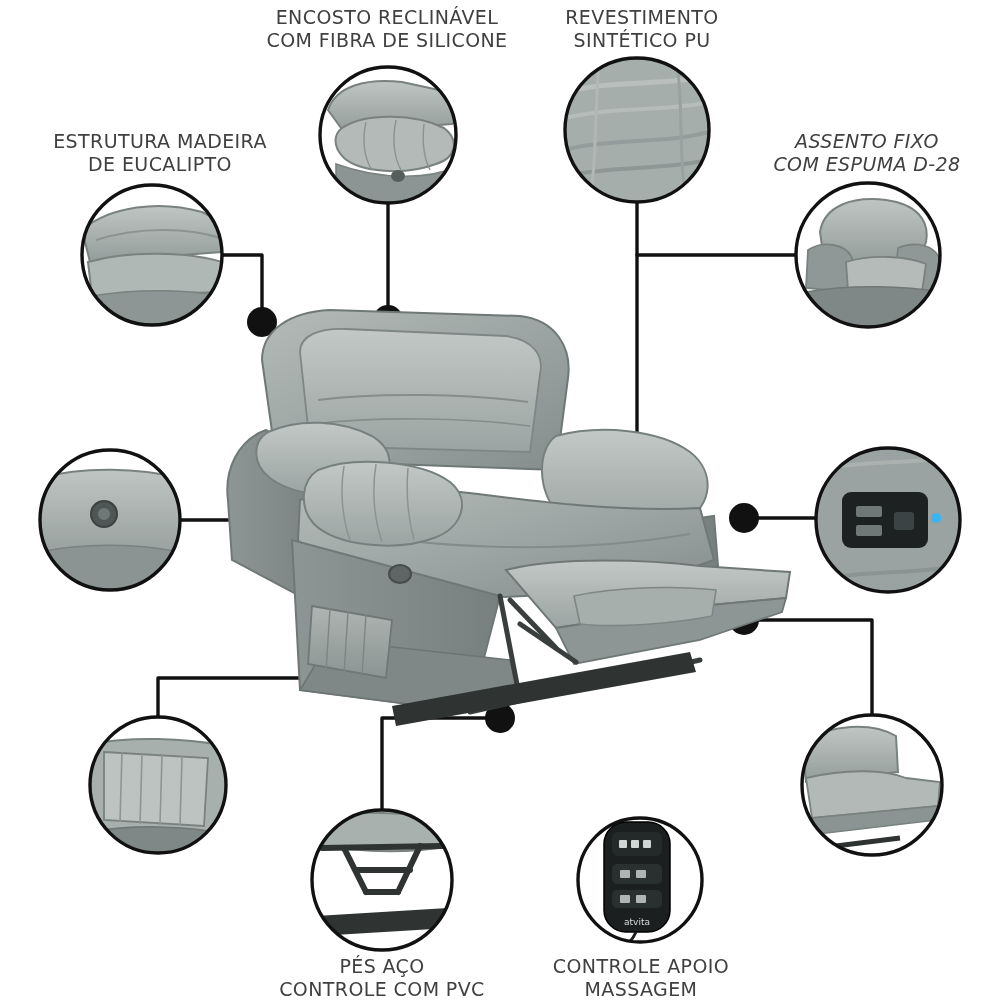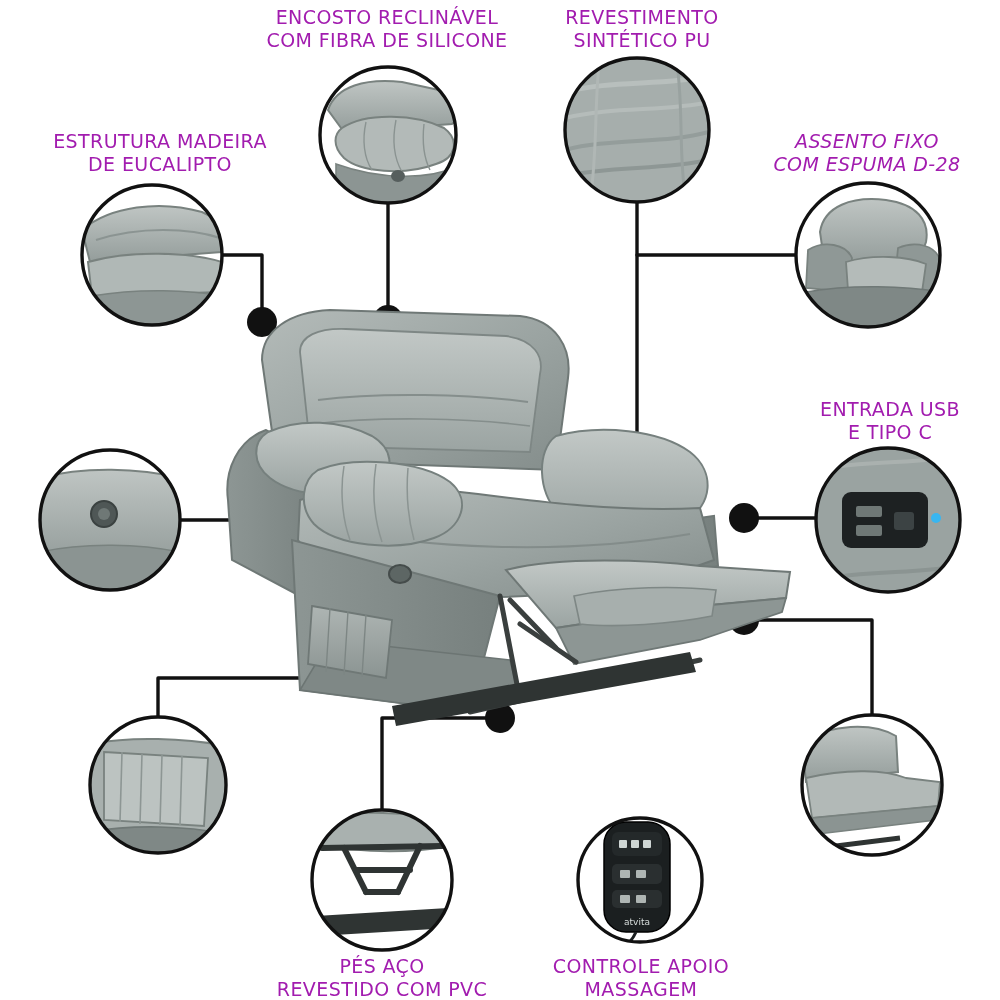--- a/index.html
+++ b/index.html
@@ -8,21 +8,21 @@
     background:#ffffff;
     font-family:"DejaVu Sans", sans-serif;
     overflow:hidden;
     position:relative;
   }
   #stage{position:absolute;left:0;top:0;width:1000px;height:1000px;}
   svg.layer{position:absolute;left:0;top:0;width:1000px;height:1000px;}
 
   .caption{
     position:absolute;
-    color:#a21caf;
+    color:#404040;
     font-size:19px;
     line-height:23px;
     letter-spacing:.4px;
     text-align:center;
     font-family:"DejaVu Sans", sans-serif;
     white-space:pre-line;
   }
 </style>
 </head>
 <body>
@@ -327,20 +327,18 @@
   </svg>
 
   <div class="caption" style="left:262px;top:6px;width:250px;">ENCOSTO RECLINÁVEL
 COM FIBRA DE SILICONE</div>
   <div class="caption" style="left:40px;top:130px;width:240px;">ESTRUTURA MADEIRA
 DE EUCALIPTO</div>
   <div class="caption" style="left:552px;top:6px;width:180px;">REVESTIMENTO
 SINTÉTICO PU</div>
   <div class="caption" style="left:752px;top:130px;width:230px;font-style:italic;">ASSENTO FIXO
 COM ESPUMA D-28</div>
-  <div class="caption" style="left:800px;top:398px;width:180px;">ENTRADA USB
-E TIPO C</div>
   <div class="caption" style="left:272px;top:955px;width:220px;">PÉS AÇO
-REVESTIDO COM PVC</div>
+CONTROLE COM PVC</div>
   <div class="caption" style="left:546px;top:955px;width:190px;">CONTROLE APOIO
 MASSAGEM</div>
 
 </div>
 
 </body></html>

